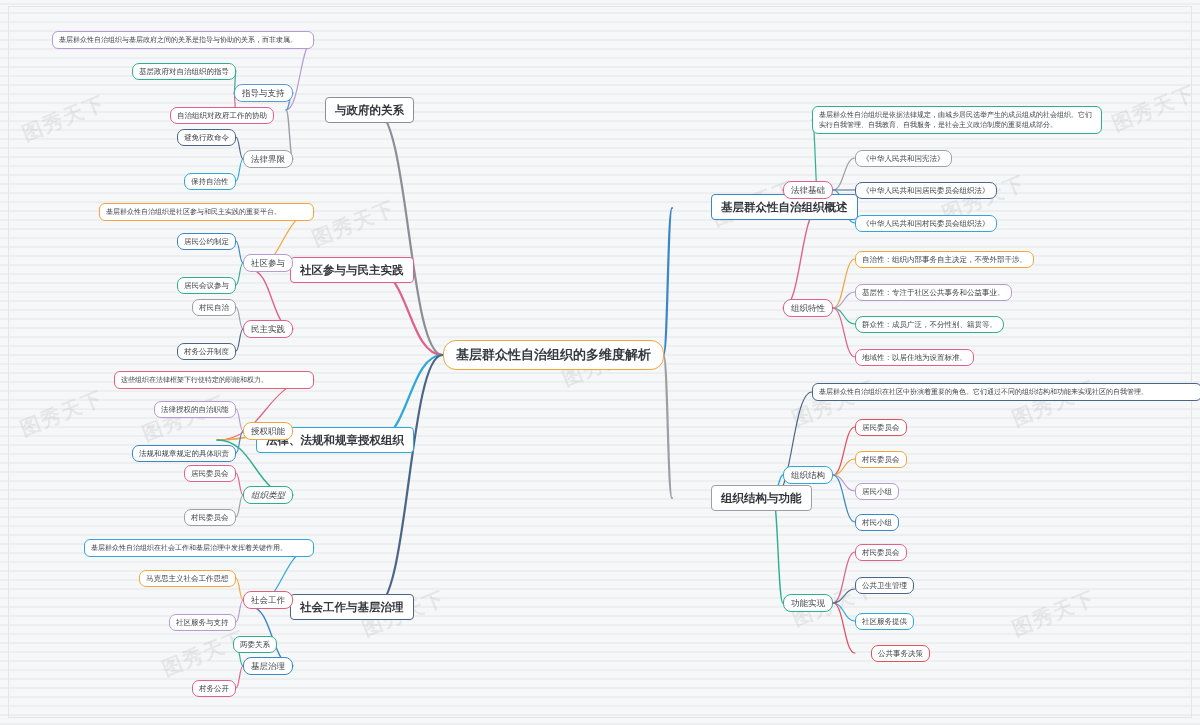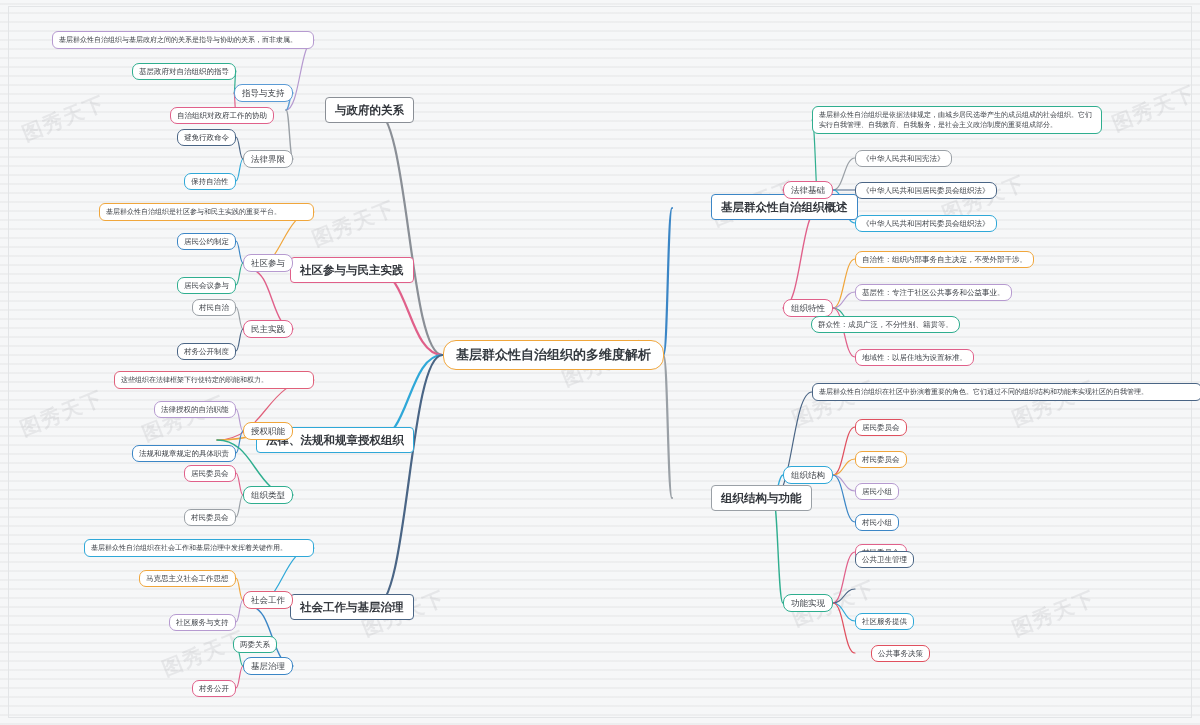--- a/index.html
+++ b/index.html
@@ -146,48 +146,48 @@
       <div class="node lvl3" style="border-color: rgb(59, 134, 198); left: 177px; top: 232.5px;">居民公约制定</div>
       <div class="node lvl3" style="border-color: rgb(47, 174, 143); left: 177px; top: 276.5px;">居民会议参与</div>
       <div class="node lvl2" style="border-color: rgb(224, 96, 138); left: 243px; top: 319.5px;">民主实践</div>
       <div class="node lvl3" style="border-color: rgb(154, 160, 166); left: 192px; top: 298.5px;">村民自治</div>
       <div class="node lvl3" style="border-color: rgb(74, 101, 133); left: 177px; top: 342.5px;">村务公开制度</div>
       <div class="node lvl1" style="border-color: rgb(47, 168, 216); left: 217px; top: 427px;">法律、法规和规章授权组织</div>
       <div class="node note" style="border-color: rgb(224, 96, 122); width: 200px; left: 114px; top: 371px;">这些组织在法律框架下行使特定的职能和权力。</div>
       <div class="node lvl2" style="border-color: rgb(240, 166, 60); left: 243px; top: 421.5px;">授权职能</div>
       <div class="node lvl3" style="border-color: rgb(182, 154, 208); left: 154px; top: 400.5px;">法律授权的自治职能</div>
       <div class="node lvl3" style="border-color: rgb(59, 134, 198); left: 132px; top: 444.5px;">法规和规章规定的具体职责</div>
-      <div class="node lvl2" style="border-color: rgb(47, 174, 143); left: 243px; top: 485.5px;">组织类型</div>
+      <div class="node lvl2" style="border-color: rgb(47, 174, 143); left: 243px; top: 485.5px; font-style: italic;">组织类型</div>
       <div class="node lvl3" style="border-color: rgb(224, 96, 138); left: 184px; top: 464.5px;">居民委员会</div>
       <div class="node lvl3" style="border-color: rgb(154, 160, 166); left: 184px; top: 508.5px;">村民委员会</div>
       <div class="node lvl1" style="border-color: rgb(74, 101, 133); left: 251px; top: 594px;">社会工作与基层治理</div>
       <div class="node note" style="border-color: rgb(47, 168, 216); width: 230px; left: 84px; top: 539px;">基层群众性自治组织在社会工作和基层治理中发挥着关键作用。</div>
       <div class="node lvl2" style="border-color: rgb(224, 96, 122); left: 243px; top: 590.5px;">社会工作</div>
       <div class="node lvl3" style="border-color: rgb(240, 166, 60); left: 139px; top: 569.5px;">马克思主义社会工作思想</div>
       <div class="node lvl3" style="border-color: rgb(182, 154, 208); left: 169px; top: 613.5px;">社区服务与支持</div>
       <div class="node lvl2" style="border-color: rgb(59, 134, 198); left: 243px; top: 656.5px;">基层治理</div>
       <div class="node lvl3" style="border-color: rgb(47, 174, 143); left: 192px; top: 635.5px; margin-left: 41px;">两委关系</div>
       <div class="node lvl3" style="border-color: rgb(224, 96, 138); left: 192px; top: 679.5px;">村务公开</div>
       <div class="node lvl1" style="border-color: rgb(59, 134, 198); left: 672px; top: 194px; text-align: right;">基层群众性自治组织概述</div>
       <div class="node note" style="border-color: rgb(47, 174, 143); width: 290px; left: 812px; top: 106px;">基层群众性自治组织是依据法律规定，由城乡居民选举产生的成员组成的社会组织。它们实行自我管理、自我教育、自我服务，是社会主义政治制度的重要组成部分。</div>
       <div class="node lvl2" style="border-color: rgb(224, 96, 138); left: 783px; top: 180.5px;">法律基础</div>
       <div class="node lvl3" style="border-color: rgb(154, 160, 166); left: 855px; top: 149.5px;">《中华人民共和国宪法》</div>
       <div class="node lvl3" style="border-color: rgb(74, 101, 133); left: 855px; top: 181.5px;">《中华人民共和国居民委员会组织法》</div>
       <div class="node lvl3" style="border-color: rgb(47, 168, 216); left: 855px; top: 214.5px;">《中华人民共和国村民委员会组织法》</div>
       <div class="node lvl2" style="border-color: rgb(224, 96, 138); left: 783px; top: 298.5px;">组织特性</div>
       <div class="node lvl3" style="border-color: rgb(240, 166, 60); left: 855px; top: 250.5px;">自治性：组织内部事务自主决定，不受外部干涉。</div>
       <div class="node lvl3" style="border-color: rgb(182, 154, 208); left: 855px; top: 283.5px;">基层性：专注于社区公共事务和公益事业。</div>
-      <div class="node lvl3" style="border-color: rgb(47, 174, 143); left: 811px; top: 315.5px; border-radius: 8px;">群众性：成员广泛，不分性别、籍贯等。</div>
+      <div class="node lvl3" style="border-color: rgb(47, 174, 143); left: 855px; top: 315.5px; border-radius: 8px;">群众性：成员广泛，不分性别、籍贯等。</div>
       <div class="node lvl3" style="border-color: rgb(224, 96, 138); left: 855px; top: 348.5px;">地域性：以居住地为设置标准。</div>
       <div class="node lvl1" style="border-color: rgb(154, 160, 166); left: 672px; top: 485px;">组织结构与功能</div>
       <div class="node note" style="border-color: rgb(74, 101, 133); width: 390px; left: 812px; top: 383px;">基层群众性自治组织在社区中扮演着重要的角色。它们通过不同的组织结构和功能来实现社区的自我管理。</div>
       <div class="node lvl2" style="border-color: rgb(47, 168, 216); left: 783px; top: 465.5px;">组织结构</div>
       <div class="node lvl3" style="border-color: rgb(224, 80, 95); left: 855px; top: 418.5px;">居民委员会</div>
       <div class="node lvl3" style="border-color: rgb(240, 166, 60); left: 855px; top: 450.5px;">村民委员会</div>
       <div class="node lvl3" style="border-color: rgb(182, 154, 208); left: 855px; top: 482.5px;">居民小组</div>
       <div class="node lvl3" style="border-color: rgb(59, 134, 198); left: 855px; top: 513.5px;">村民小组</div>
       <div class="node lvl2" style="border-color: rgb(47, 174, 143); left: 783px; top: 593.5px;">功能实现</div>
       <div class="node lvl3" style="border-color: rgb(224, 96, 138); left: 855px; top: 543.5px;">村民委员会</div>
-      <div class="node lvl3" style="border-color: rgb(74, 101, 133); left: 855px; top: 551px;">公共卫生管理</div>
+      <div class="node lvl3" style="border-color: rgb(74, 101, 133); left: 855px; top: 577px;">公共卫生管理</div>
       <div class="node lvl3" style="border-color: rgb(47, 168, 216); left: 855px; top: 612.5px;">社区服务提供</div>
       <div class="node lvl3" style="border-color: rgb(224, 80, 95); left: 855px; top: 644.5px; margin-left: 16px;">公共事务决策</div>
     </div>
 </div>
 
 </body></html>

